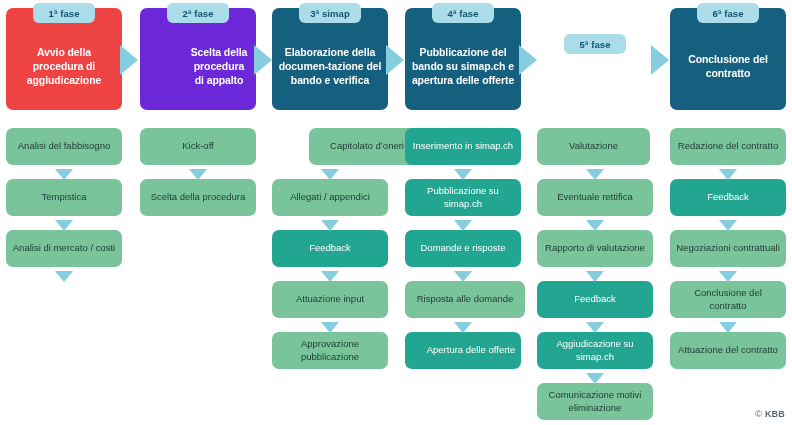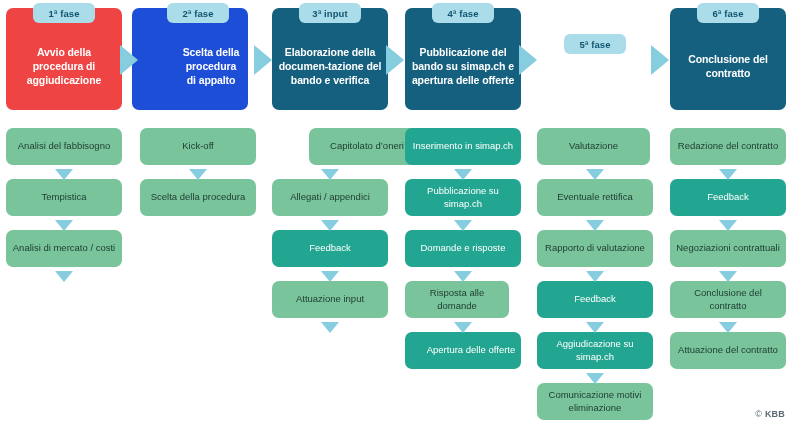--- a/index.html
+++ b/index.html
@@ -119,34 +119,34 @@
 <div id="board">
     <div class="phase" style="left: 6px; width: 116px; background: #ef4444;">
       <div class="phase-title">Avvio della procedura di aggiudicazione</div>
     </div>
     <div class="phase-badge" style="left: 33px; width: 62px; background: rgb(170, 220, 234);">
       <span>1ª fase</span>
     </div>
     <div class="chev" style="left: 120px;"><svg width="20" height="30" viewBox="0 0 20 30">
         <polygon points="0,0 18,15 0,30" fill="#86cedf"></polygon>
       </svg></div>
-    <div class="phase" style="left: 132px; width: 116px; background: #1d4ed8; padding-left: 48px;">
+    <div class="phase" style="left: 140px; width: 116px; background: #6d28d9; padding-left: 48px;">
       <div class="phase-title">Scelta della procedura di appalto</div>
     </div>
     <div class="phase-badge" style="left: 167px; width: 62px; background: rgb(170, 220, 234);">
       <span>2ª fase</span>
     </div>
     <div class="chev" style="left: 254px;"><svg width="20" height="30" viewBox="0 0 20 30">
         <polygon points="0,0 18,15 0,30" fill="#86cedf"></polygon>
       </svg></div>
     <div class="phase" style="left: 272px; width: 116px; background: rgb(22, 96, 127);">
       <div class="phase-title">Elaborazione della documen-tazione del bando e verifica</div>
     </div>
     <div class="phase-badge" style="left: 299px; width: 62px; background: rgb(170, 220, 234);">
-      <span>3ª input</span>
+      <span>3ª simap</span>
     </div>
     <div class="chev" style="left: 386px;"><svg width="20" height="30" viewBox="0 0 20 30">
         <polygon points="0,0 18,15 0,30" fill="#86cedf"></polygon>
       </svg></div>
     <div class="phase" style="left: 405px; width: 116px; background: rgb(22, 96, 127);">
       <div class="phase-title">Pubblicazione del bando su simap.ch e apertura delle offerte</div>
     </div>
     <div class="phase-badge" style="left: 432px; width: 62px; background: rgb(170, 220, 234);">
       <span>4ª fase</span>
     </div>
@@ -209,39 +209,42 @@
     </div>
     <div class="vtri" style="left: 321px; top: 268px;"><svg width="18" height="11" viewBox="0 0 18 11">
         <polygon points="0,0 18,0 9,11" fill="#86cedf"></polygon>
       </svg></div>
     <div class="step tone-light" style="left: 272px; top: 281px; width: 116px; height: 37px; background: rgb(121, 196, 154);">
       <div class="step-label" style="color: rgb(29, 59, 51);">Attuazione input</div>
     </div>
     <div class="vtri" style="left: 321px; top: 319px;"><svg width="18" height="11" viewBox="0 0 18 11">
         <polygon points="0,0 18,0 9,11" fill="#86cedf"></polygon>
       </svg></div>
+    <div class="step tone-light" style="left: 272px; top: 332px; width: 116px; height: 37px; background: rgb(121, 196, 154);">
+      <div class="step-label" style="color: rgb(29, 59, 51);">Approvazione pubblicazione</div>
+    </div>
     <div class="step tone-dark" style="left: 405px; top: 128px; width: 116px; height: 37px; background: rgb(35, 166, 145);">
       <div class="step-label" style="color: rgb(255, 255, 255);">Inserimento in simap.ch</div>
     </div>
     <div class="vtri" style="left: 454px; top: 166px;"><svg width="18" height="11" viewBox="0 0 18 11">
         <polygon points="0,0 18,0 9,11" fill="#86cedf"></polygon>
       </svg></div>
     <div class="step tone-dark" style="left: 405px; top: 179px; width: 116px; height: 37px; background: rgb(35, 166, 145);">
       <div class="step-label" style="color: rgb(255, 255, 255);">Pubblicazione su simap.ch</div>
     </div>
     <div class="vtri" style="left: 454px; top: 217px;"><svg width="18" height="11" viewBox="0 0 18 11">
         <polygon points="0,0 18,0 9,11" fill="#86cedf"></polygon>
       </svg></div>
     <div class="step tone-dark" style="left: 405px; top: 230px; width: 116px; height: 37px; background: rgb(35, 166, 145); justify-content: center;">
       <div class="step-label" style="color: rgb(255, 255, 255);">Domande e risposte</div>
     </div>
     <div class="vtri" style="left: 454px; top: 268px;"><svg width="18" height="11" viewBox="0 0 18 11">
         <polygon points="0,0 18,0 9,11" fill="#86cedf"></polygon>
       </svg></div>
-    <div class="step tone-light" style="left: 405px; top: 281px; width: 104px; height: 37px; background: rgb(121, 196, 154);">
+    <div class="step tone-light" style="left: 405px; top: 281px; width: 120px; height: 37px; background: rgb(121, 196, 154);">
       <div class="step-label" style="color: rgb(29, 59, 51);">Risposta alle domande</div>
     </div>
     <div class="vtri" style="left: 454px; top: 319px;"><svg width="18" height="11" viewBox="0 0 18 11">
         <polygon points="0,0 18,0 9,11" fill="#86cedf"></polygon>
       </svg></div>
     <div class="step tone-dark" style="left: 405px; top: 332px; width: 116px; height: 37px; background: rgb(35, 166, 145);">
       <div class="step-label" style="color: rgb(255, 255, 255); margin-left: 16px;">Apertura delle offerte</div>
     </div>
     <div class="step tone-light" style="left: 537px; top: 128px; width: 113px; height: 37px; background: rgb(121, 196, 154);">
       <div class="step-label" style="color: rgb(29, 59, 51);">Valutazione</div>

